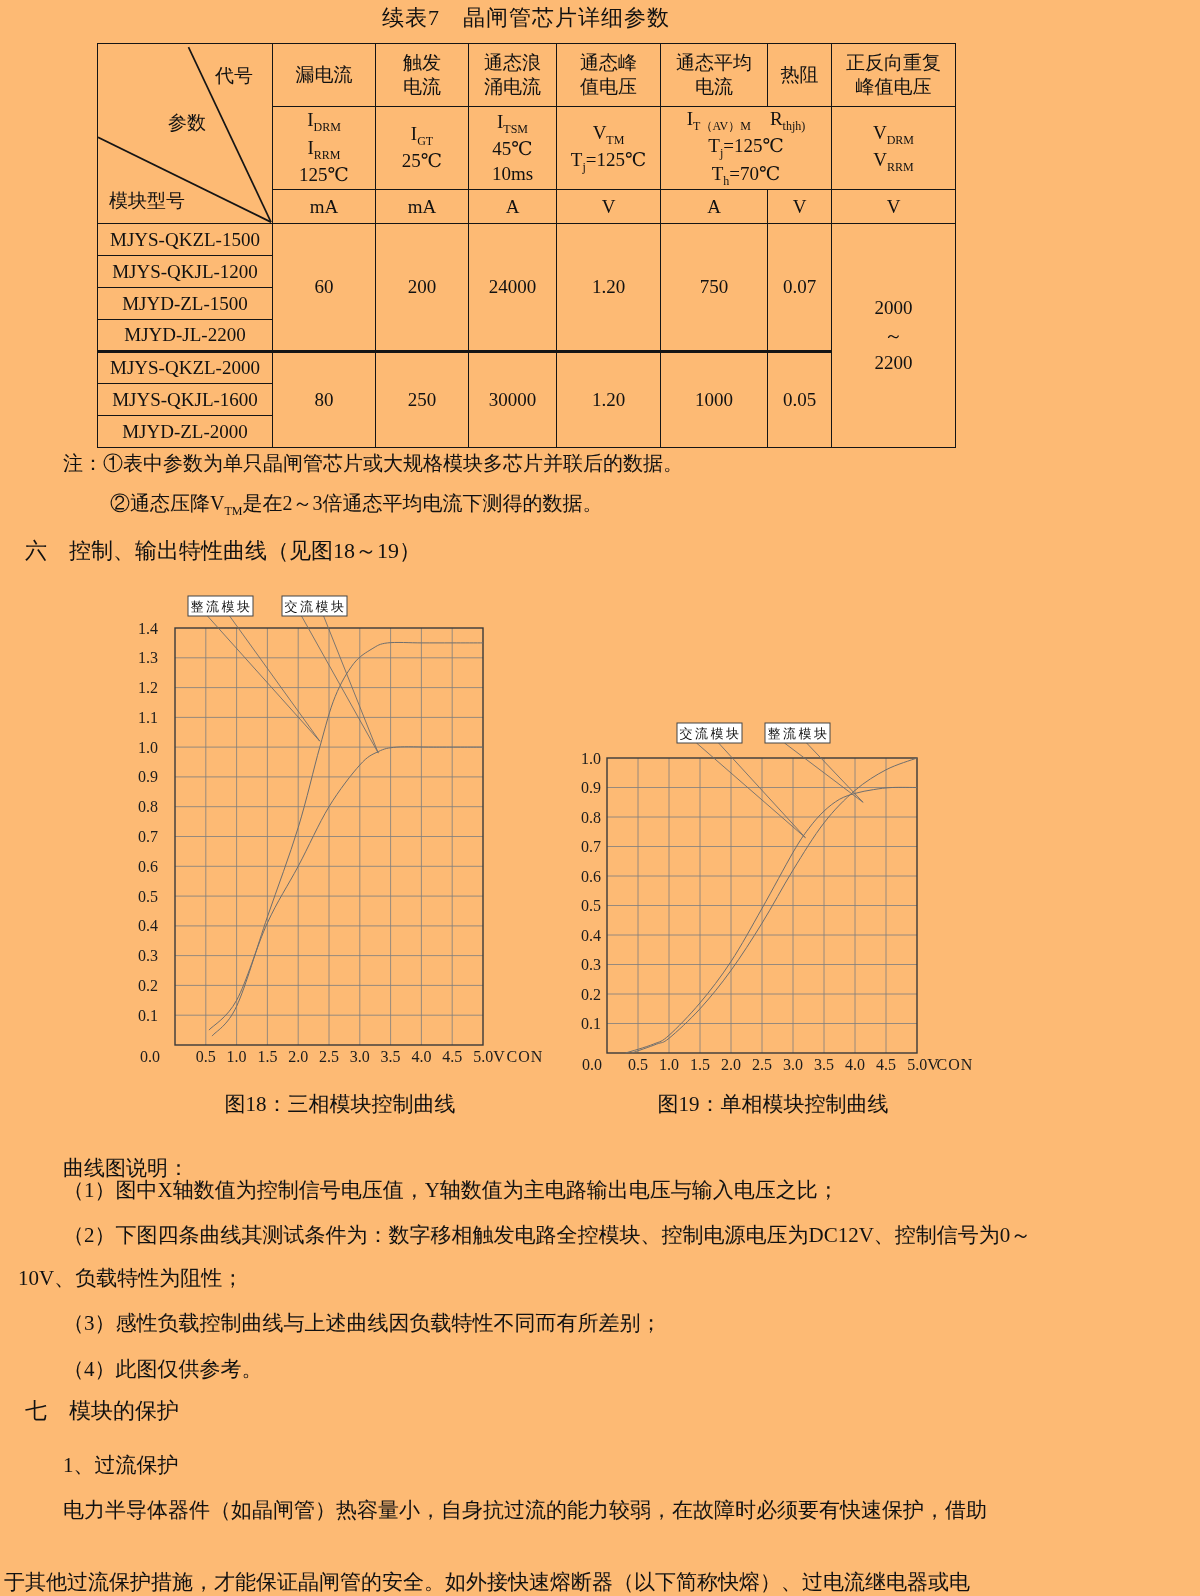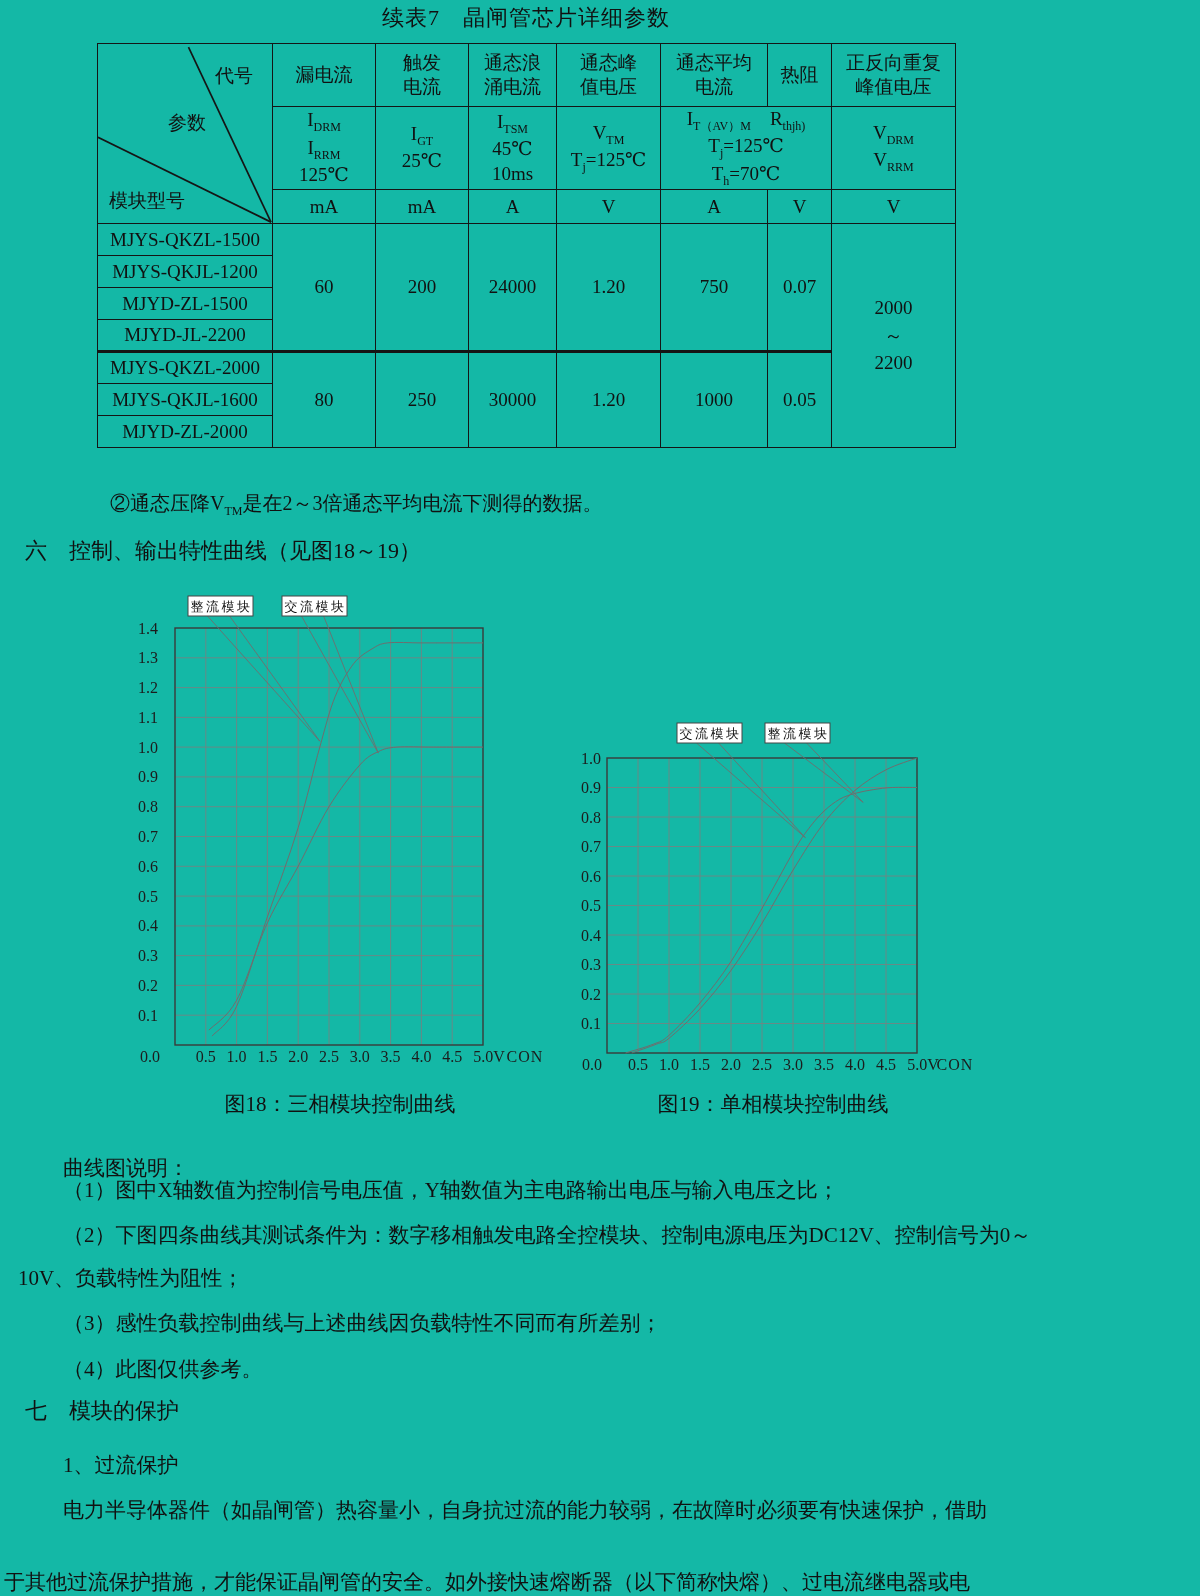--- a/index.html
+++ b/index.html
@@ -1,16 +1,16 @@
 <!DOCTYPE html>
 <html><head>
 <meta charset="utf-8">
 <style>
   html,body{margin:0;padding:0;background:#fff;}
-  .page{position:relative;width:1200px;height:1596px;background:#14b8a6;color:#111;
+  .page{position:relative;width:1200px;height:1596px;background:#fdba74;color:#111;
         font-family:"Liberation Serif","DejaVu Serif",serif;overflow:hidden;}
   .abs{position:absolute;}
   .line{white-space:nowrap;}
   .doc-title{left:97px;top:3px;width:858px;text-align:center;font-size:22px;letter-spacing:1px;}
 
   
   table.params{position:absolute;left:97px;top:43px;width:858px;border-collapse:collapse;table-layout:fixed;}
   table.params td{border:1.5px solid #151515;text-align:center;vertical-align:middle;padding:0;font-size:19px;line-height:1.25;}
   tr.r1 td{height:62px;white-space:pre-line;}
   tr.r2 td{height:73px;}
@@ -158,20 +158,21 @@
         </tr>
         <tr>
           <td class="model">MJYS-QKJL-1600</td>
         </tr>
         <tr>
           <td class="model">MJYD-ZL-2000</td>
         </tr>
       </tbody>
   </table>
 
+  <div class="abs note line" style="left:63px;top:450px;">注：①表中参数为单只晶闸管芯片或大规格模块多芯片并联后的数据。</div>
   <div class="abs note line" style="left:110px;top:490px;"><span>②通态压降V</span><sub>TM</sub><span>是在2～3倍通态平均电流下测得的数据。</span></div>
 
   <div class="abs heading line" style="left:25px;top:536px;">六　控制、输出特性曲线（见图18～19）</div>
 
   <svg id="fig18" class="chart" width="424" height="496">
       <line x1="77.8" y1="45" x2="77.8" y2="462" stroke="#7d7d7d" stroke-width="0.8"></line>
       <line x1="108.6" y1="45" x2="108.6" y2="462" stroke="#7d7d7d" stroke-width="0.8"></line>
       <line x1="139.4" y1="45" x2="139.4" y2="462" stroke="#7d7d7d" stroke-width="0.8"></line>
       <line x1="170.2" y1="45" x2="170.2" y2="462" stroke="#7d7d7d" stroke-width="0.8"></line>
       <line x1="201.0" y1="45" x2="201.0" y2="462" stroke="#7d7d7d" stroke-width="0.8"></line>

